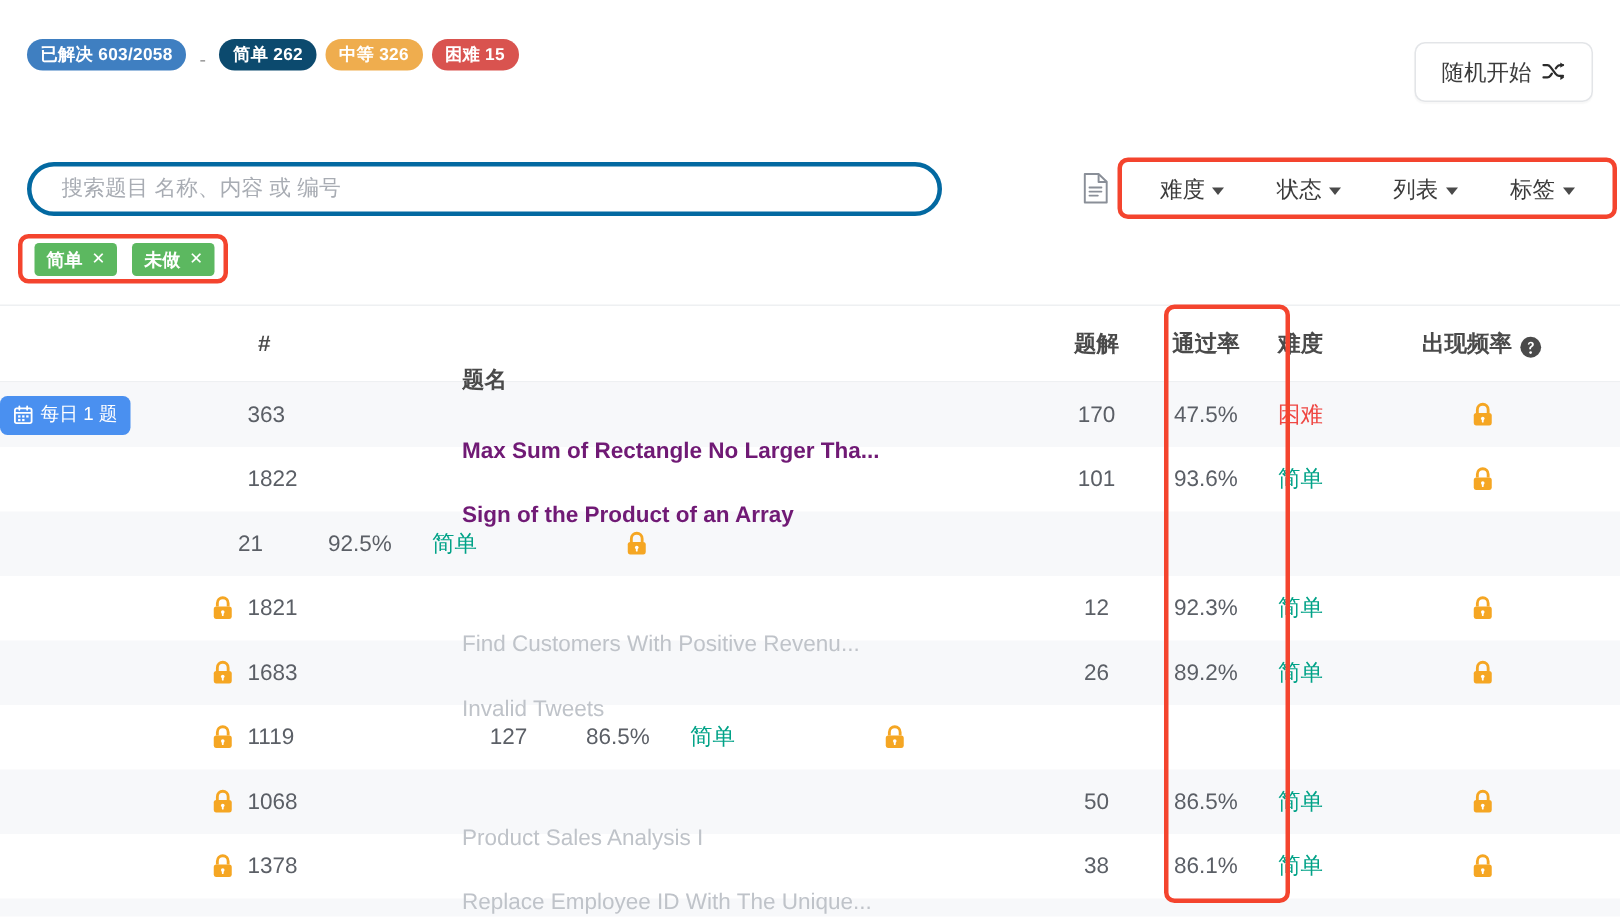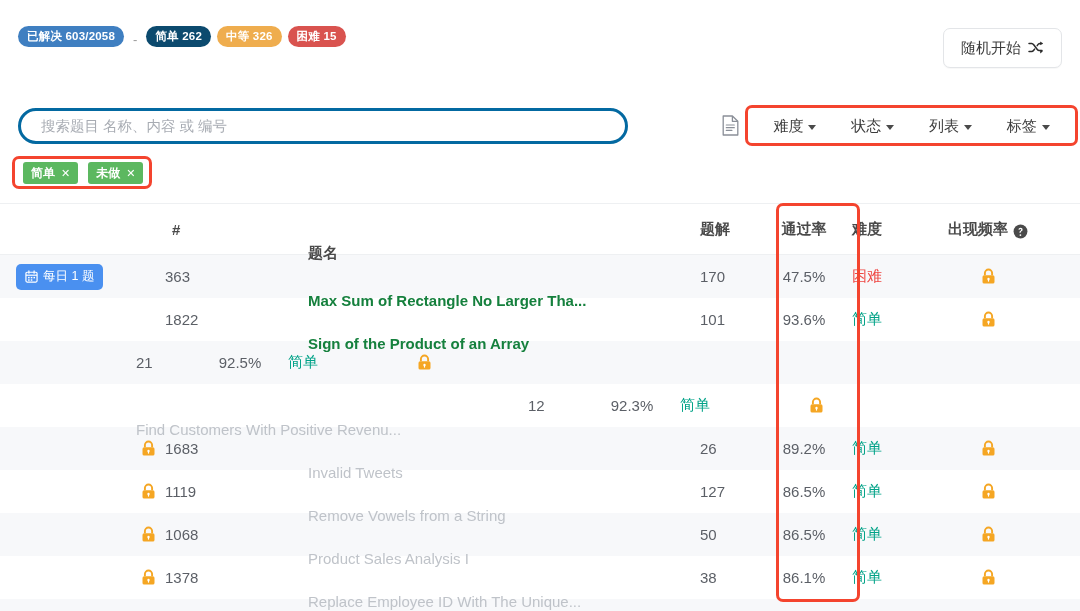--- a/index.html
+++ b/index.html
@@ -198,24 +198,24 @@
   .row {
     display: flex;
     align-items: center;
     height: 43px;
     font-size: 15px;
   }
   .row.odd  { background: #f7f8fa; }
   .row.even { background: #ffffff; }
 
   
-  .c-badge  { width: 136px; flex: none; padding-left: 16px; display: flex; align-items: center; }
+  .c-badge  { width: 136px; flex: none; display: flex; align-items: center; }
   .c-id     { width: 172px; flex: none; display: flex; align-items: center; gap: 9px; }
   .c-title  { width: 392px; flex: none; overflow: hidden; white-space: nowrap; margin-top: 48px; }
-  .c-sol    { width: 62px;  flex: none; text-align: left; }
+  .c-sol    { width: 62px;  flex: none; text-align: center; }
   .c-rate   { width: 84px;  flex: none; text-align: center; }
   .c-diff   { width: 62px;  flex: none; text-align: left; padding-left: 6px;}
   .c-freq   { width: 160px; flex: none; text-align: center; }
 
   .thead .c-id    { justify-content: flex-start; padding-left: 36px; }
   .thead .c-title { padding-left: 0; }
 
   .lock-slot { width: 20px; display: inline-flex; justify-content: flex-end; }
   .id-num { min-width: 42px; color: #5b5f66; }
 
@@ -227,21 +227,21 @@
     padding: 0 9px;
     background: #4a90f0;
     color: #ffffff;
     font-size: 12.5px;
     border-radius: 5px;
     white-space: nowrap;
     cursor: pointer;
   }
   .cal-ico { width: 13px; height: 13px; display: block; }
 
-  .title-link { color: #15803d; text-decoration: none; font-weight: bold; }
+  .title-link { color: #701a75; text-decoration: none; font-weight: bold; }
   .title-lock { color: #bfc3c9; font-weight: normal; }
 
   .sol-num { color: #5b5f66; }
   .rate-num { color: #5b5f66; }
 
   .diff-easy { color: #00a287; }
   .diff-hard { color: #ef4743; }
 
   .lock-ico { width: 15px; height: 17px; display: inline-block; vertical-align: middle; }
 
@@ -404,20 +404,31 @@
           <path d="M3.9 7.3V5.1a3.6 3.6 0 017.2 0v2.2" fill="none" stroke="#f5a623" stroke-width="1.9"></path>
           <rect x="1.5" y="7.3" width="12" height="8.3" rx="1.7" fill="#f5a623"></rect>
           <circle cx="7.5" cy="11" r="1.2" fill="#ffffff"></circle>
           <rect x="6.9" y="11.2" width="1.2" height="2.5" rx=".6" fill="#ffffff"></rect>
         </svg>
       </div>
     </div>
 
     <div class="row even">
       <div class="c-badge"></div>
+      <div class="c-id">
+        <span class="lock-slot">
+          <svg class="lock-ico" viewBox="0 0 15 17">
+            <path d="M3.9 7.3V5.1a3.6 3.6 0 017.2 0v2.2" fill="none" stroke="#f5a623" stroke-width="1.9"></path>
+            <rect x="1.5" y="7.3" width="12" height="8.3" rx="1.7" fill="#f5a623"></rect>
+            <circle cx="7.5" cy="11" r="1.2" fill="#ffffff"></circle>
+            <rect x="6.9" y="11.2" width="1.2" height="2.5" rx=".6" fill="#ffffff"></rect>
+          </svg>
+        </span>
+        <span class="id-num">1821</span>
+      </div>
       <div class="c-title">
         <span class="title-lock">Find Customers With Positive Revenu...</span>
       </div>
       <div class="c-sol sol-num">12</div>
       <div class="c-rate rate-num">92.3%</div>
       <div class="c-diff diff-easy">简单</div>
       <div class="c-freq freq-cell">
         <svg class="lock-ico" viewBox="0 0 15 17">
           <path d="M3.9 7.3V5.1a3.6 3.6 0 017.2 0v2.2" fill="none" stroke="#f5a623" stroke-width="1.9"></path>
           <rect x="1.5" y="7.3" width="12" height="8.3" rx="1.7" fill="#f5a623"></rect>
@@ -462,23 +473,20 @@
         <span class="lock-slot">
           <svg class="lock-ico" viewBox="0 0 15 17">
             <path d="M3.9 7.3V5.1a3.6 3.6 0 017.2 0v2.2" fill="none" stroke="#f5a623" stroke-width="1.9"></path>
             <rect x="1.5" y="7.3" width="12" height="8.3" rx="1.7" fill="#f5a623"></rect>
             <circle cx="7.5" cy="11" r="1.2" fill="#ffffff"></circle>
             <rect x="6.9" y="11.2" width="1.2" height="2.5" rx=".6" fill="#ffffff"></rect>
           </svg>
         </span>
         <span class="id-num">1119</span>
       </div>
-      <div class="c-title">
-        <span class="title-lock">Remove Vowels from a String</span>
-      </div>
       <div class="c-sol sol-num">127</div>
       <div class="c-rate rate-num">86.5%</div>
       <div class="c-diff diff-easy">简单</div>
       <div class="c-freq freq-cell">
         <svg class="lock-ico" viewBox="0 0 15 17">
           <path d="M3.9 7.3V5.1a3.6 3.6 0 017.2 0v2.2" fill="none" stroke="#f5a623" stroke-width="1.9"></path>
           <rect x="1.5" y="7.3" width="12" height="8.3" rx="1.7" fill="#f5a623"></rect>
           <circle cx="7.5" cy="11" r="1.2" fill="#ffffff"></circle>
           <rect x="6.9" y="11.2" width="1.2" height="2.5" rx=".6" fill="#ffffff"></rect>
         </svg>

